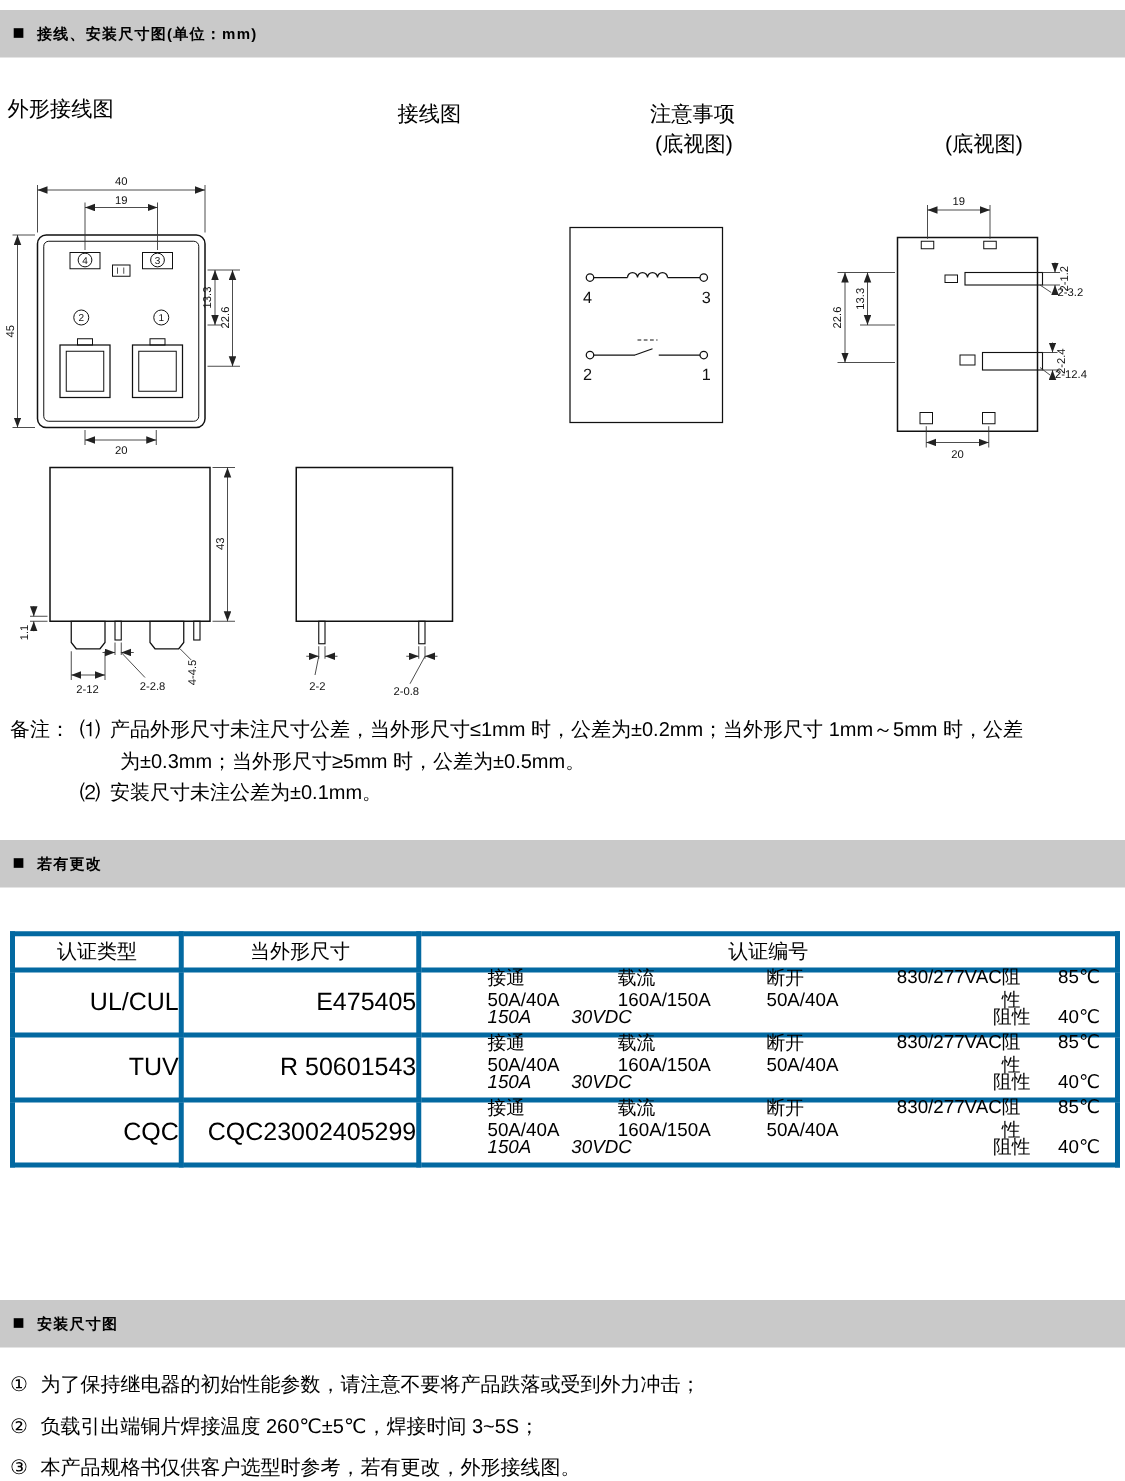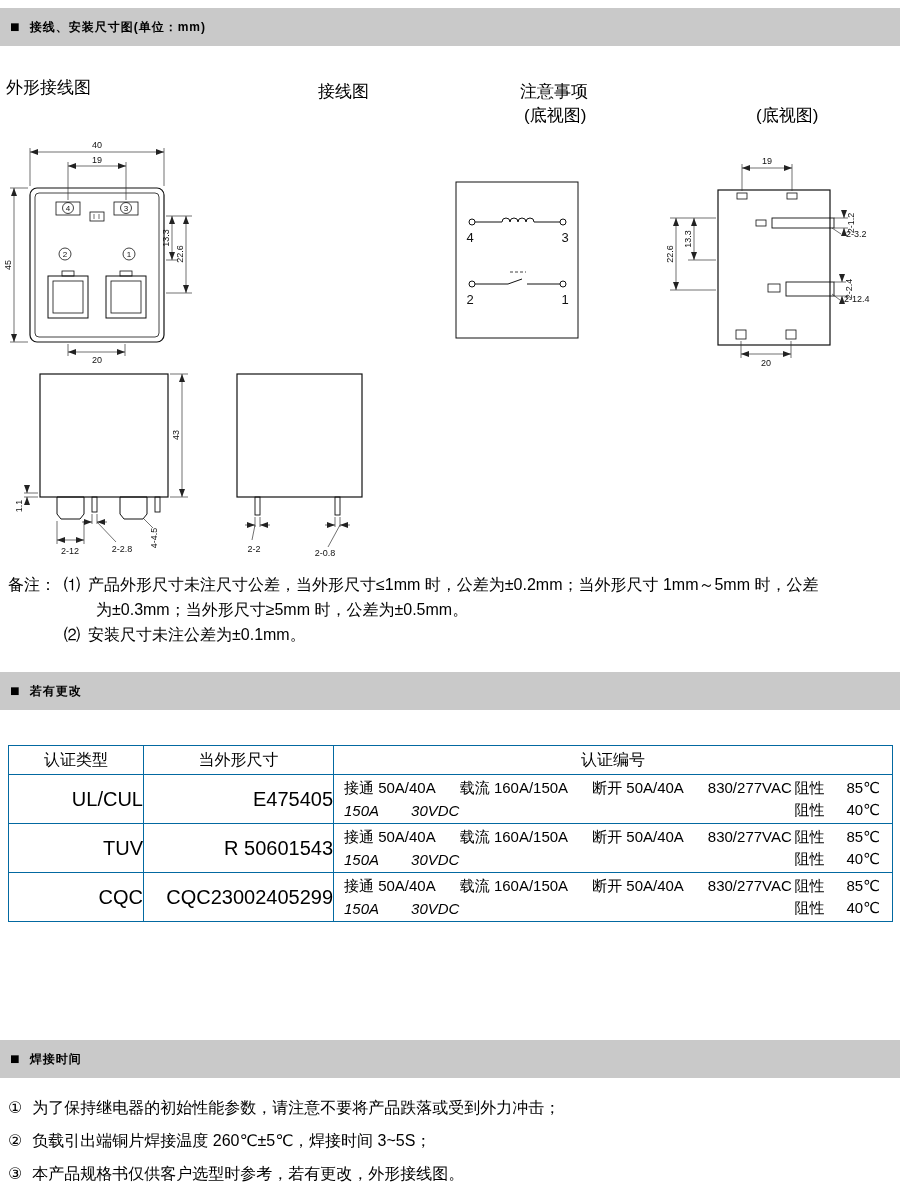--- a/index.html
+++ b/index.html
@@ -16,26 +16,26 @@
 
   .drw { position:absolute; overflow:visible; }
   .drw text { font-family:"Liberation Sans","DejaVu Sans",sans-serif; }
 
   .remark { position:absolute; left:8px; top:572px; width:886px; font-size:16px; line-height:25px; }
   .remark-row { display:flex; gap:8px; white-space:nowrap; }
   .remark-row.indent2 { padding-left:88px; }
   .remark-row.indent1 { padding-left:56px; }
 
   .cert-table { position:absolute; left:8px; top:745px; width:884px; border-collapse:collapse; table-layout:fixed; }
-  .cert-table th, .cert-table td { border:1px solid #0369a1; }
+  .cert-table th, .cert-table td { border:4px solid #0369a1; }
   .cert-table th { height:29px; font-size:16px; font-weight:normal; text-align:center; }
   .cert-table td { height:49px; }
   td.c-type, td.c-num { text-align:right; font-size:20px; }
   td.c-load { padding:2px 10px; font-size:15px; vertical-align:middle; }
-  .load-line { display:flex; align-items:center; height:22px; }
+  .load-line { display:flex; align-items:center; height:22px;margin-left:43px; }
   .ll-left { display:flex; gap:24px; }
   .ll-left2 { gap:32px;font-style:italic; }
   .ll-right { margin-left:auto; display:flex; gap:22px; padding-right:2px; }
 
   .notice-item { position:absolute; left:8px; font-size:16px; display:flex; gap:10px; align-items:baseline; white-space:nowrap; }
 </style>
 </head>
 <body>
 
 <div class="page">
@@ -371,21 +371,21 @@
               <span>40℃</span>
             </span>
           </div>
         </td>
       </tr>
     </tbody>
   </table>
 
   <div class="section-bar" style="top:1040px">
     <span class="sq">■</span>
-    <span class="bar-title">焊接时间</span>
+    <span class="bar-title">安装尺寸图</span>
   </div>
 
   <div class="notice-item" style="top:1098px">
     <span class="nno">①</span>
     <span>为了保持继电器的初始性能参数，请注意不要将产品跌落或受到外力冲击；</span>
   </div>
   <div class="notice-item" style="top:1131px">
     <span class="nno">②</span>
     <span>负载引出端铜片焊接温度 260℃±5℃，焊接时间 3~5S；</span>
   </div>

